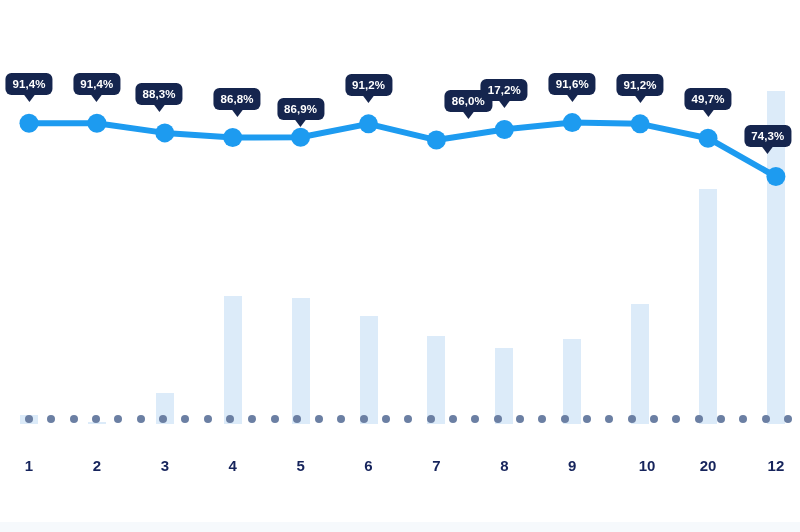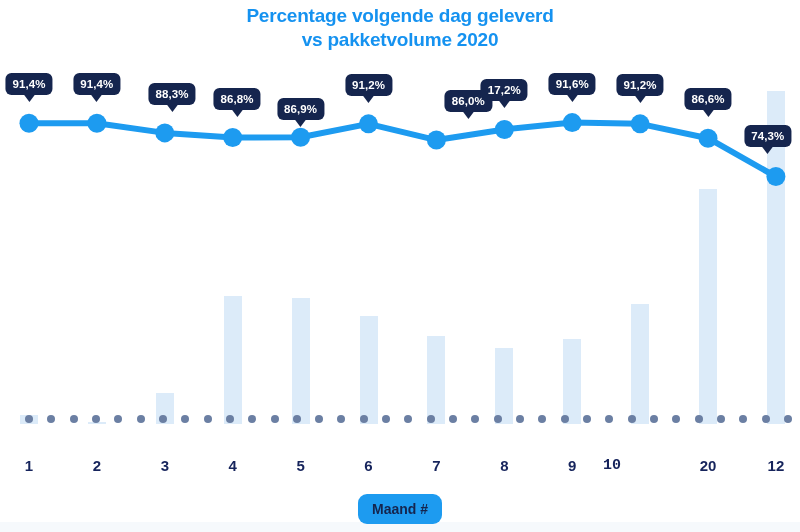--- a/index.html
+++ b/index.html
@@ -127,24 +127,20 @@
     white-space: nowrap;
   }
 </style>
 </head>
 <body>
 
 <div id="chart-root">
 
   <div class="bottom-band"></div>
 
-  <div class="chart-title">
-    <span>Percentage volgende dag geleverd</span>
-    <span class="line2">vs pakketvolume 2020</span>
-  </div>
 
   <div class="plot">
     <div id="bars-layer">
         <div class="bar" style="left: 20px; top: 415.35px; height: 8.65px;"></div>
         <div class="bar" style="left: 87.9px; top: 422.078px; height: 1.92222px;"></div>
         <div class="bar" style="left: 155.8px; top: 393.244px; height: 30.7556px;"></div>
         <div class="bar" style="left: 223.7px; top: 296.172px; height: 127.828px;"></div>
         <div class="bar" style="left: 291.6px; top: 298.094px; height: 125.906px;"></div>
         <div class="bar" style="left: 359.5px; top: 316.356px; height: 107.644px;"></div>
         <div class="bar" style="left: 427.4px; top: 335.578px; height: 88.4222px;"></div>
@@ -202,42 +198,41 @@
         <circle cx="436.40000000000003" cy="140.07999999999998" r="9.5" fill="#1d9bf0"></circle>
         <circle cx="504.30000000000007" cy="129.47199999999998" r="9.5" fill="#1d9bf0"></circle>
         <circle cx="572.2" cy="122.60800000000002" r="9.5" fill="#1d9bf0"></circle>
         <circle cx="640.1" cy="123.856" r="9.5" fill="#1d9bf0"></circle>
         <circle cx="708" cy="138.20800000000003" r="9.5" fill="#1d9bf0"></circle>
         <circle cx="775.9000000000001" cy="176.584" r="9.5" fill="#1d9bf0"></circle>
       </svg>
     <div id="tips-layer">
         <div class="tip" style="left: 29px; top: 73.232px;">91,4%</div>
         <div class="tip" style="left: 96.9px; top: 73.232px;">91,4%</div>
-        <div class="tip" style="left: 172px; top: 82.904px;">88,3%</div>
+        <div class="tip" style="left: 159px; top: 82.904px;">88,3%</div>
         <div class="tip" style="left: 237px; top: 87.584px;">86,8%</div>
         <div class="tip" style="left: 300.6px; top: 98px;">86,9%</div>
         <div class="tip" style="left: 368.5px; top: 73.856px;">91,2%</div>
         <div class="tip" style="left: 436.4px; top: 90.08px; margin-left: 32px;">86,0%</div>
         <div class="tip" style="left: 504.3px; top: 79.472px;">17,2%</div>
         <div class="tip" style="left: 572.2px; top: 72.608px;">91,6%</div>
         <div class="tip" style="left: 640.1px; top: 73.856px;">91,2%</div>
-        <div class="tip" style="left: 708px; top: 88.208px;">86,6%</div>
+        <div class="tip" style="left: 708px; top: 88.208px;">49,7%</div>
         <div class="tip" style="left: 767.9px; top: 124.584px;">74,3%</div>
       </div>
     <div id="xlabels-layer">
         <div class="xlabel" style="left: 29px; top: 457px;">1</div>
         <div class="xlabel" style="left: 96.9px; top: 457px;">2</div>
         <div class="xlabel" style="left: 164.8px; top: 457px;">3</div>
         <div class="xlabel" style="left: 232.7px; top: 457px;">4</div>
         <div class="xlabel" style="left: 300.6px; top: 457px;">5</div>
         <div class="xlabel" style="left: 368.5px; top: 457px;">6</div>
         <div class="xlabel" style="left: 436.4px; top: 457px;">7</div>
         <div class="xlabel" style="left: 504.3px; top: 457px;">8</div>
         <div class="xlabel" style="left: 572.2px; top: 457px;">9</div>
-        <div class="xlabel" style="left: 612px; top: 457px; font-family: Liberation Mono, monospace;">10</div>
+        <div class="xlabel" style="left: 647px; top: 457px;">10</div>
         <div class="xlabel" style="left: 708px; top: 457px;">20</div>
         <div class="xlabel" style="left: 775.9px; top: 457px;">12</div>
       </div>
   </div>
 
-  <div class="axis-badge">Maand #</div>
 
 </div>
 
 </body></html>

